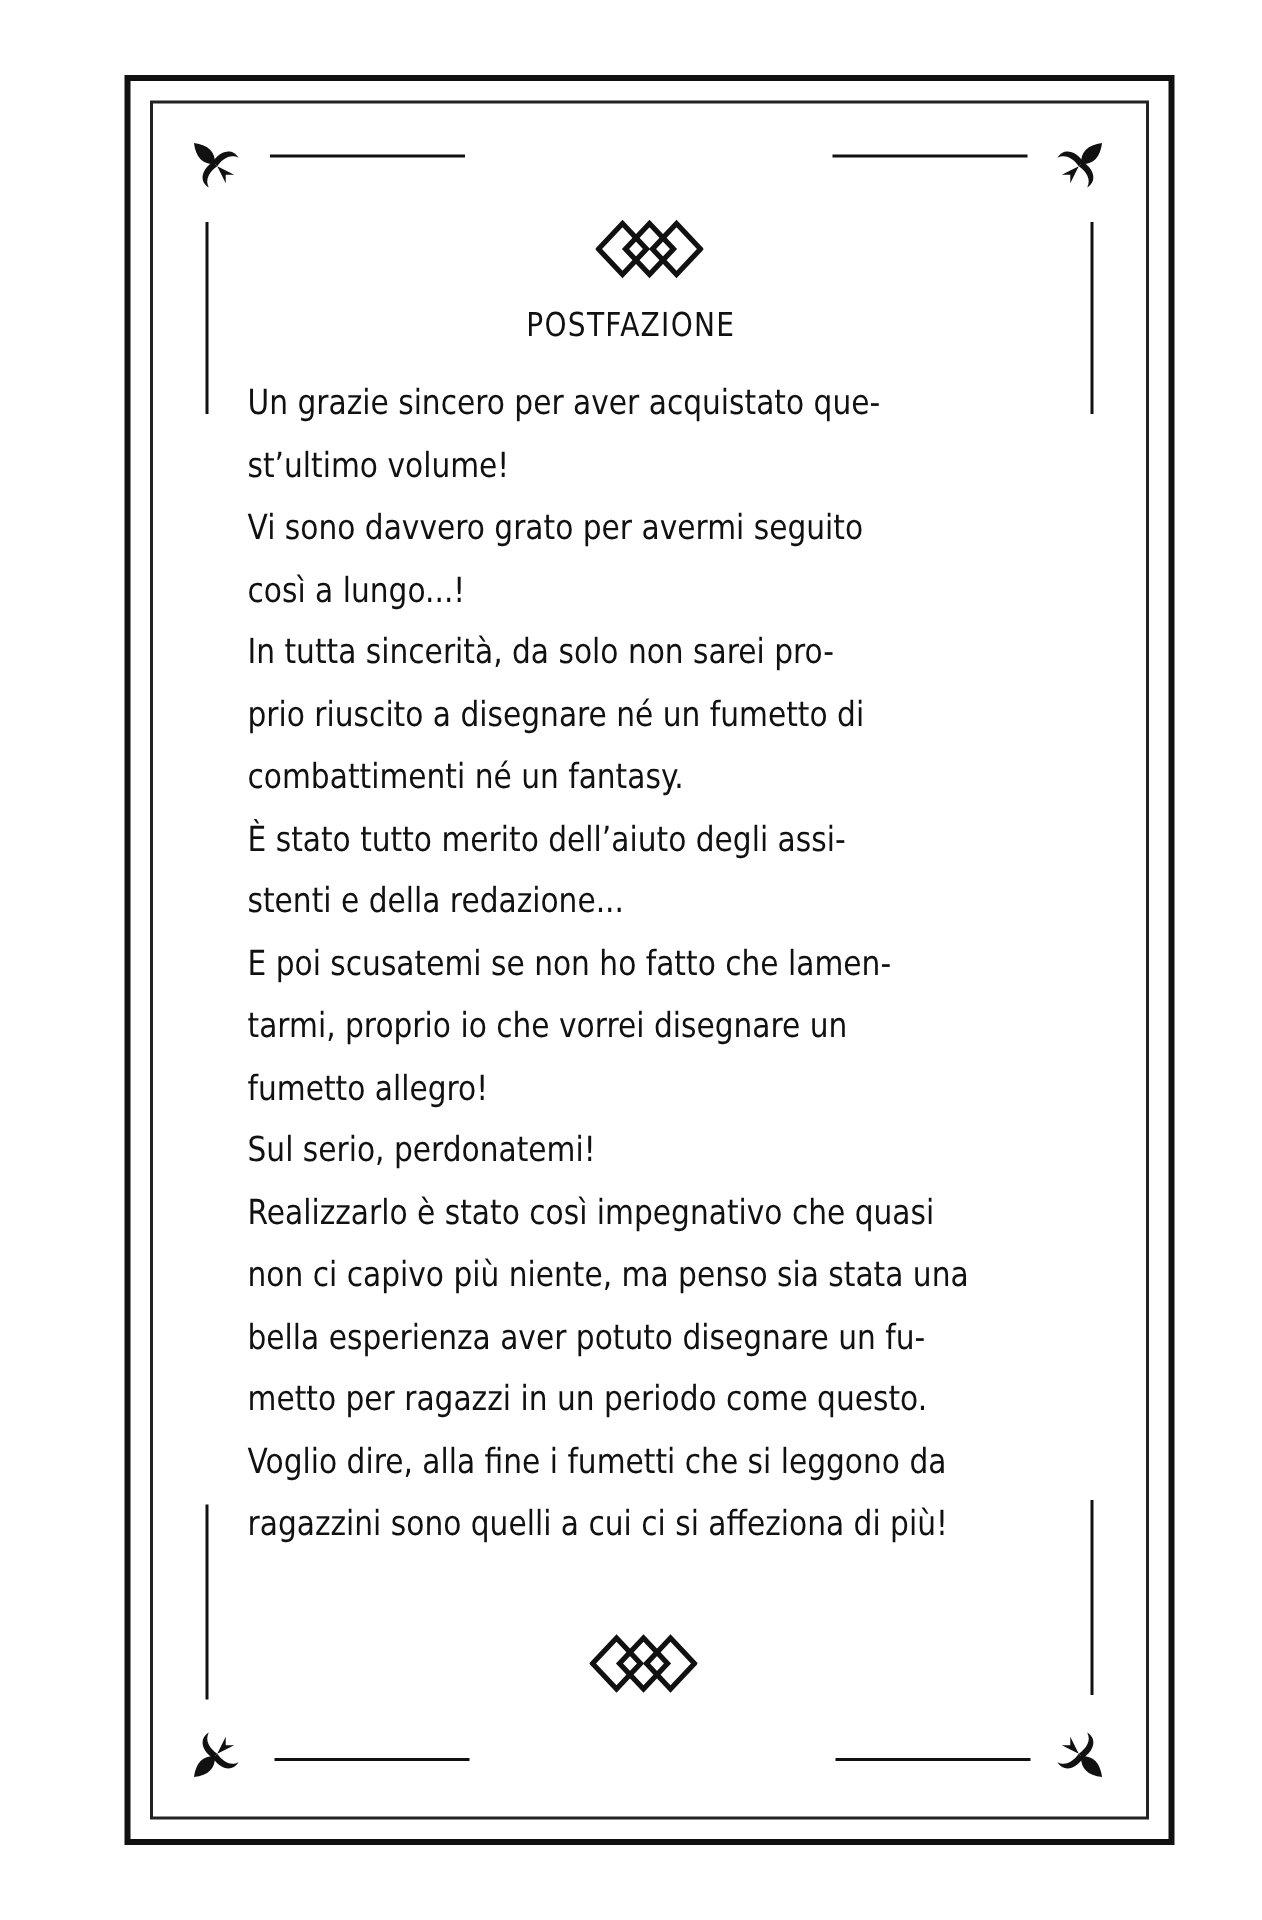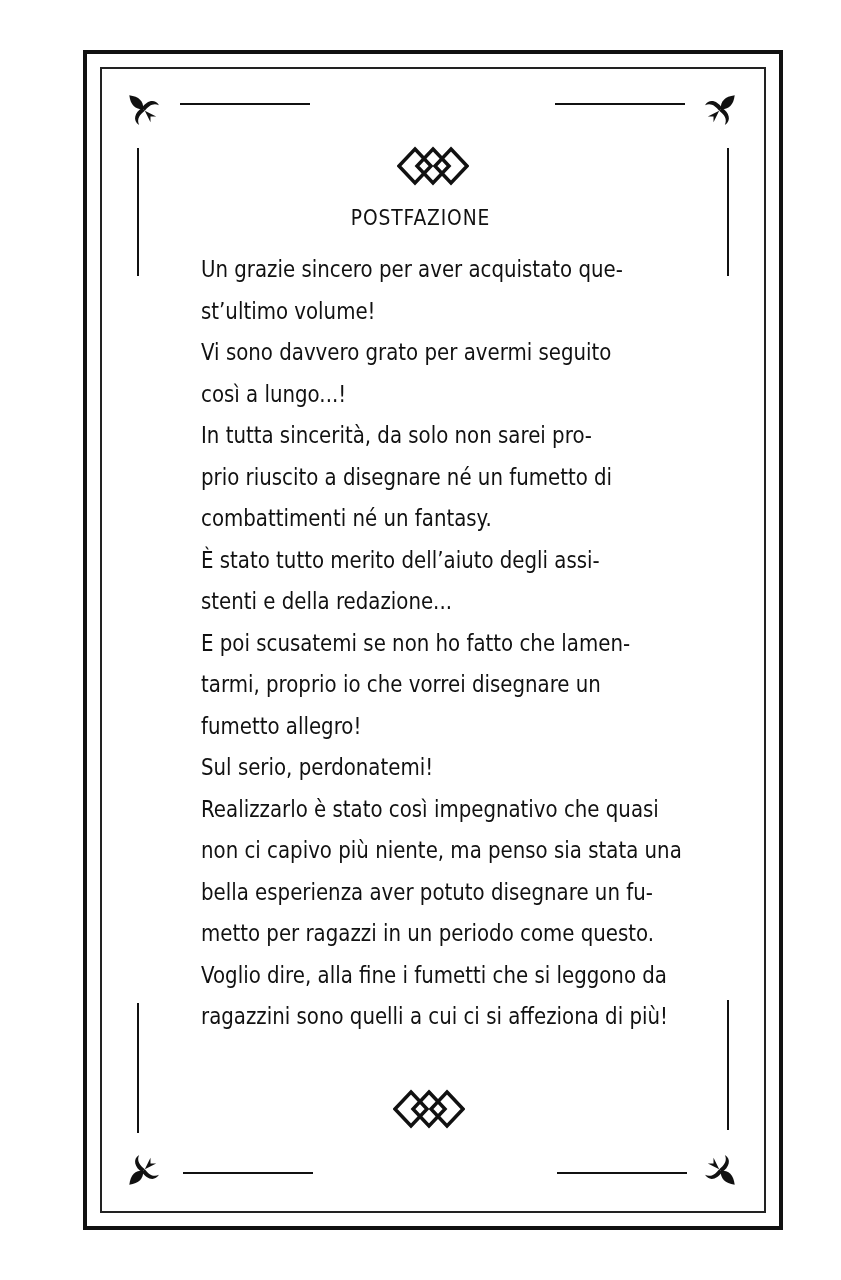--- a/index.html
+++ b/index.html
@@ -17,21 +17,21 @@
     .fleur { position: absolute; width: 44px; height: 44px; }
     .diamond { position: absolute; width: 72px; height: 42px; }
     .title {
       position: absolute; left: 0; width: 841px; top: 205px; text-align: center;
       font-family: "DejaVu Sans", sans-serif; font-size: 22px; letter-spacing: 1px;
       color: #111111; font-weight: normal; transform: scaleX(0.85);
     }
     .body-text {
       position: absolute; left: 165px; top: 249px; width: 550px;
       font-family: "DejaVu Sans", sans-serif; font-size: 23px; color: #111111;
-      line-height: 41.5px; letter-spacing: 0px; margin-left: 36px;
+      line-height: 41.5px; letter-spacing: 0px;
     }
     .line { white-space: nowrap; display: block; transform-origin: left center; transform: scaleX(0.86); }
   </style>
 </head>
 <body>
 
 <div class="outer-frame"></div>
 <div class="inner-frame"></div>
 
 <div class="hrule" style="left:180px; top:103px; width:130px;"></div>

